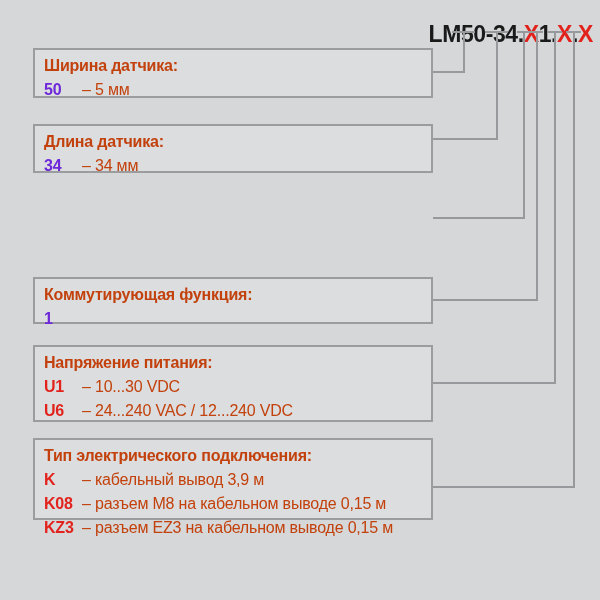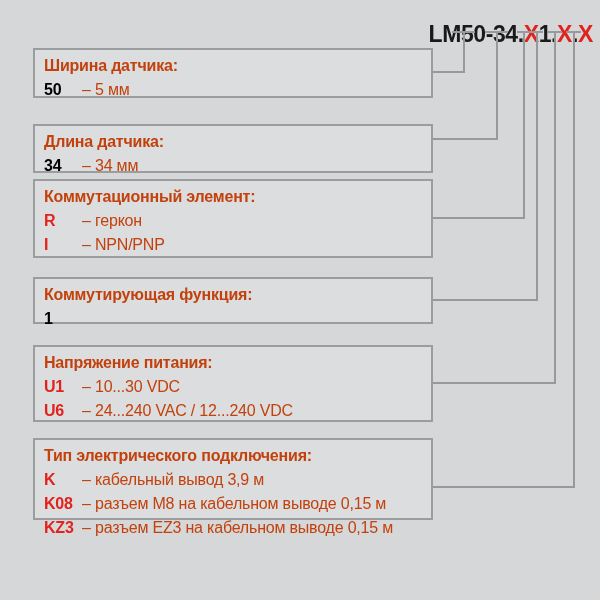--- a/index.html
+++ b/index.html
@@ -26,21 +26,21 @@
     border:2px solid #9a9c9e;
     padding:4px 6px 0 9px;
   }
   .box-title{
     font-size:16px; font-weight:bold; line-height:24px;
     letter-spacing:-0.2px; color:#c2410c; white-space:nowrap;
   }
   .row{ display:flex; font-size:16px; line-height:24px; white-space:nowrap; }
   .row .code{
     font-weight:bold; width:38px; flex:0 0 38px;
-    color:#000000; letter-spacing:-0.2px;
+    color:#6d28d9; letter-spacing:-0.2px;
   }
   .row .code.red{ color:#e2231d; }
   .row .desc{ color:#c2410c; letter-spacing:-0.2px; }
 
   #box-1{ top:48px;  height:50px; }
   #box-2{ top:114px; height:49px;margin-top:10px; }
   #box-3{ top:179px; height:79px; }
   #box-4{ top:277px; height:47px; }
   #box-5{ top:345px; height:77px; }
   #box-6{ top:438px; height:82px; }
@@ -124,31 +124,20 @@
   </div>
 
   <div id="box-2" class="box">
     <div class="box-title">Длина датчика:</div>
     <div class="row">
       <span class="code">34</span>
       <span class="desc">– 34 мм</span>
     </div>
   </div>
 
-  <div id="box-3" class="box">
-    <div class="box-title">Коммутационный элемент:</div>
-    <div class="row">
-      <span class="code red">R</span>
-      <span class="desc">– геркон</span>
-    </div>
-    <div class="row">
-      <span class="code red">I</span>
-      <span class="desc">– NPN/PNP</span>
-    </div>
-  </div>
 
   <div id="box-4" class="box">
     <div class="box-title">Коммутирующая функция:</div>
     <div class="row">
       <span class="code">1</span>
     </div>
   </div>
 
   <div id="box-5" class="box">
     <div class="box-title">Напряжение питания:</div>

